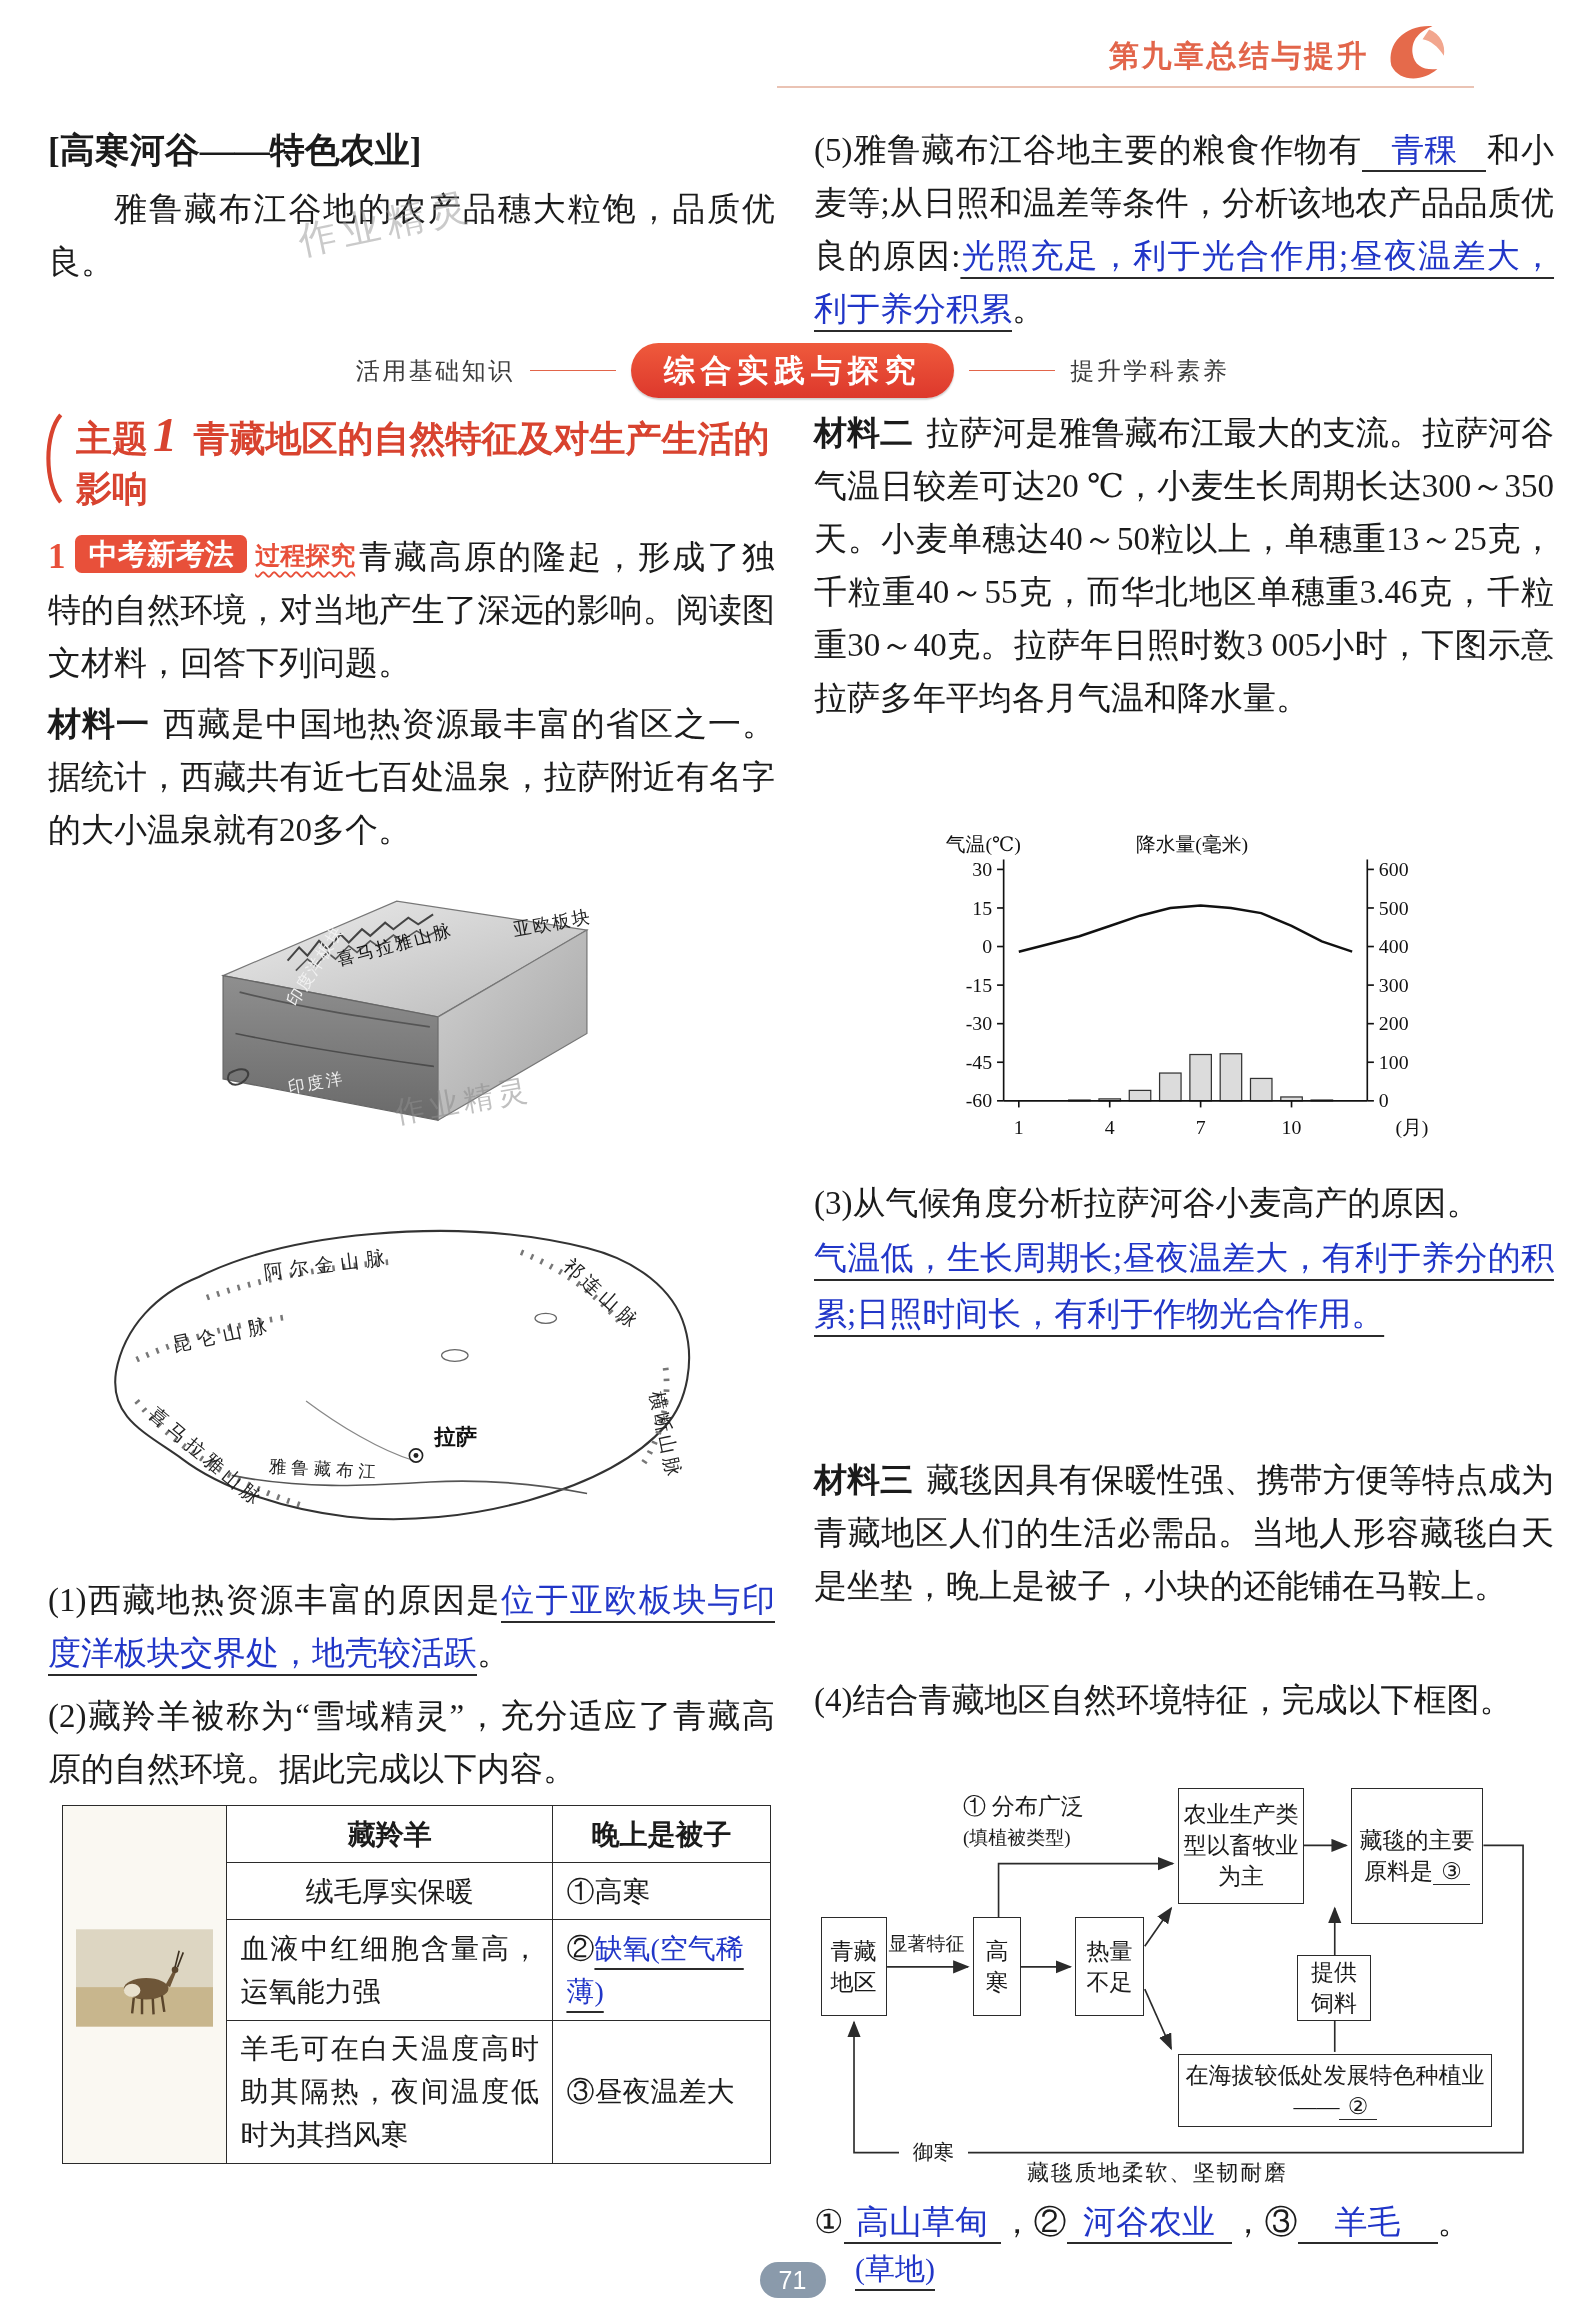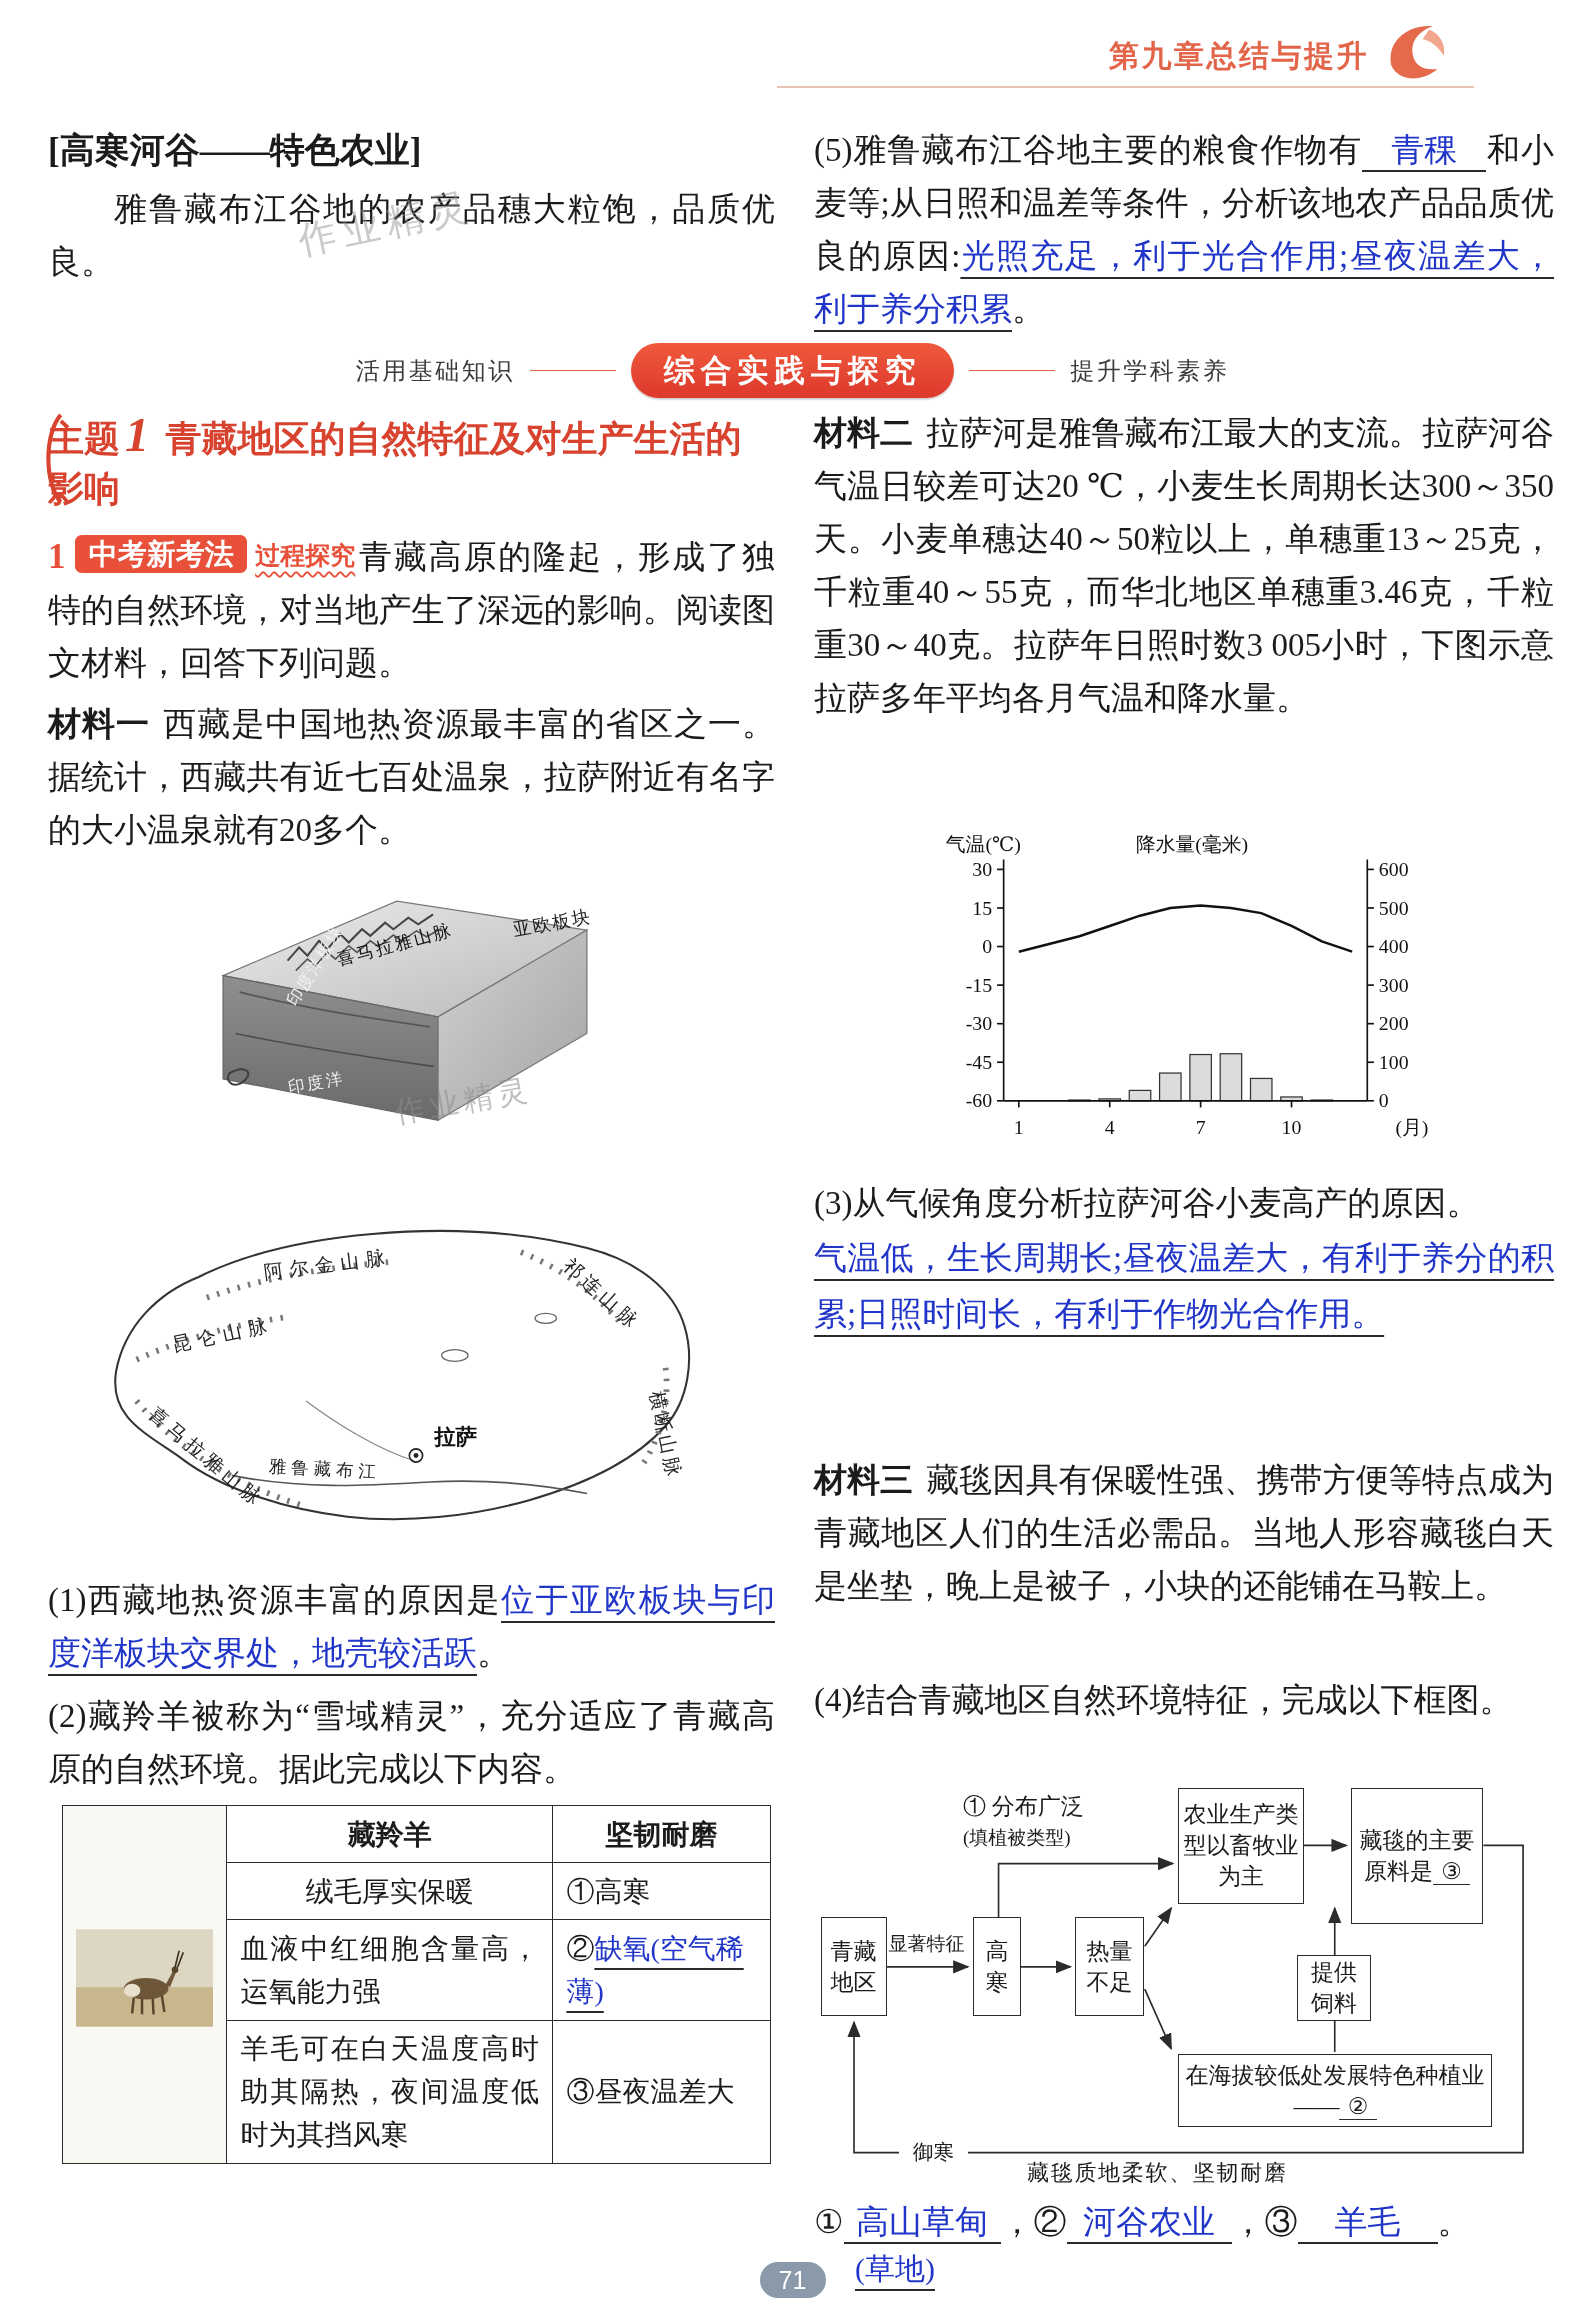--- a/index.html
+++ b/index.html
@@ -25,21 +25,21 @@
   
   .banner{position:absolute;left:0;top:343px;width:100%;display:flex;
        justify-content:center;align-items:center;gap:15px}
   .banner-side{font-size:24px;color:#3c3c3c;letter-spacing:2.5px}
   .banner-line{width:86px;height:0;border-top:1.7px solid #e2654a}
   .banner-pill{background:linear-gradient(#ef5a3c,#dd382c);color:#fff;font-size:31px;
        font-weight:bold;letter-spacing:5.8px;padding:6.6px 33px;border-radius:825px;
        box-shadow:0 1.7px 1.7px rgba(0,0,0,.2)}
   
   .topic{left:48px;top:410px;width:727px;color:var(--red);font-weight:bold;
-       font-size:36px;line-height:50px;position:absolute}
+       font-size:36px;line-height:50px;padding-left:28px;position:absolute}
   .topic-paren{position:absolute;left:-6.6px;top:1.7px}
   .topic-num{font-style:italic;font-size:48px;margin:0 16.5px 0 5px}
   
   .qnum{color:var(--redbg);font-weight:bold;font-size:35px;margin-right:8.3px}
   .badge-red{display:inline-block;background:var(--redbg);color:#fff;font-size:29px;
        line-height:38px;padding:0 13.2px;border-radius:6.6px;margin:0 8.3px 0 1.7px;
        font-weight:bold;vertical-align:4.1px}
   .badge-outline{display:inline-block;color:var(--redbg);font-size:25px;font-weight:bold;
        margin-right:2px;vertical-align:4.1px;
        text-decoration:underline wavy var(--redbg) 1.7px;text-underline-offset:7.4px}
@@ -192,21 +192,21 @@
         <ellipse cx="85" cy="72" rx="27" ry="13" fill="#6e5638"></ellipse>
         <ellipse cx="68" cy="74" rx="10" ry="8" fill="#e8e0cd"></ellipse>
         <path d="M108,68 L118,50 L122,50 L114,70 Z" fill="#6e5638"></path>
         <circle cx="120" cy="49" r="4" fill="#5a452c"></circle>
         <path d="M120,46 L125,26" stroke="#3d3020" stroke-width="2" fill="none"></path>
         <path d="M123,46 L130,28" stroke="#3d3020" stroke-width="2" fill="none"></path>
         <path d="M70,83 L68,102 M80,84 L80,103 M93,84 L94,103 M104,80 L107,100" stroke="#5a452c" stroke-width="3"></path>
       </svg>
     </td>
     <th>藏羚羊</th>
-    <th>坚韧耐磨</th>
+    <th>晚上是被子</th>
   </tr>
   <tr>
     <td class="trait-cell" style="text-align:center">绒毛厚实保暖</td>
     <td><span>①高寒</span></td>
   </tr>
   <tr>
     <td class="trait-cell">血液中红细胞含量高，运氧能力强</td>
     <td><span>②</span><span class="ans">缺氧(空气稀薄)</span></td>
   </tr>
   <tr>

